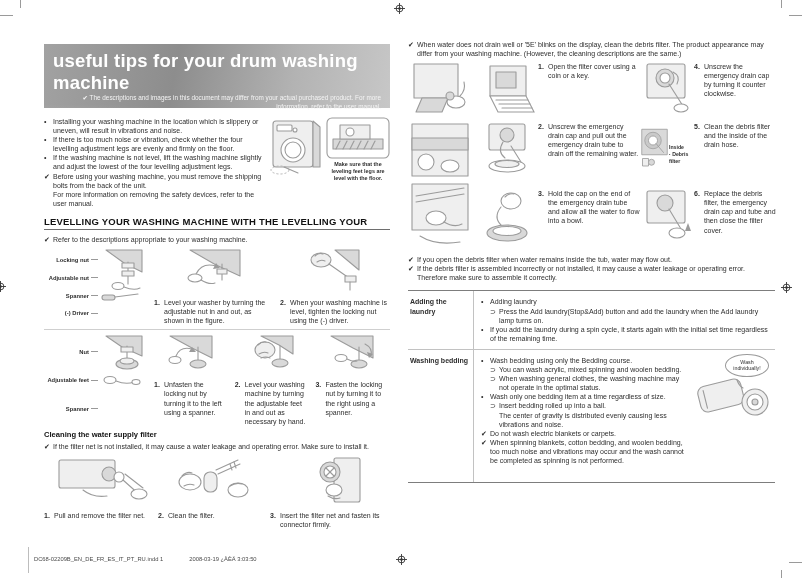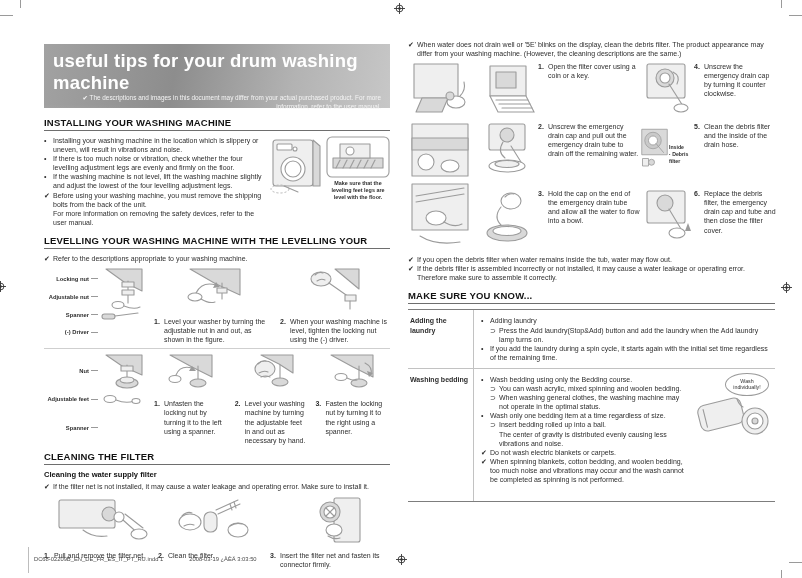--- a/index.html
+++ b/index.html
@@ -134,21 +134,20 @@
   <div class="crop" style="left:789px; top:562px; width:13px; height:1px;"></div>
   <div class="fold-line"></div>
 
   <div class="col-left">
 
     <div class="banner">
       <div class="banner-title">useful tips for your drum washing machine</div>
       <div class="banner-note"><span>✔</span> <span>The descriptions and images in this document may differ from your actual purchased product. For more information, refer to the user manual.</span></div>
     </div>
 
-    <div class="h1">INSTALLING YOUR WASHING MACHINE</div>
     <div class="inst-body">
       <div class="inst-text">
         <div class="li">
             <span class="m">•</span>
             <span>Installing your washing machine in the location which is slippery or uneven, will result in vibrations and noise.</span>
           </div>
         <div class="li">
             <span class="m">•</span>
             <span>If there is too much noise or vibration, check whether the four levelling adjustment legs are evenly and firmly on the floor.</span>
           </div>
@@ -344,21 +343,20 @@
             <path d="M18 25 q6 3 10 2" class="sk"></path>
           </svg>
         </span>
         <div class="stept">
             <span class="n">3.</span>
             <span>Fasten the locking nut by turning it to the right using a spanner.</span>
           </div>
       </div>
     </div>
 
-    <div class="h1" style="margin-top:6px;">CLEANING THE FILTER</div>
     <div class="h2">Cleaning the water supply filter</div>
     <div class="li">
         <span class="m">✔</span>
         <span>If the filter net is not installed, it may cause a water leakage and operating error. Make sure to install it.</span>
       </div>
 
     <div class="fsteps">
       <div class="fstep" style="width:114px;">
         <span class="thumb">
           <svg width="96" height="48" viewBox="0 0 96 48">
@@ -538,21 +536,20 @@
 
     <div class="li">
         <span class="m">✔</span>
         <span>If you open the debris filter when water remains inside the tub, water may flow out.</span>
       </div>
     <div class="li" style="margin-bottom:8px;">
         <span class="m">✔</span>
         <span>If the debris filter is assembled incorrectly or not installed, it may cause a water leakage or operating error. Therefore make sure to assemble it correctly.</span>
       </div>
 
-    <div class="h1">MAKE SURE YOU KNOW...</div>
 
     <div class="ksk">
       <div class="ksk-row">
         <div class="ksk-title">Adding the laundry</div>
         <div class="ksk-cell">
           <div class="li">
               <span class="m">•</span>
               <span>Adding laundry</span>
             </div>
           <div class="li sub">

